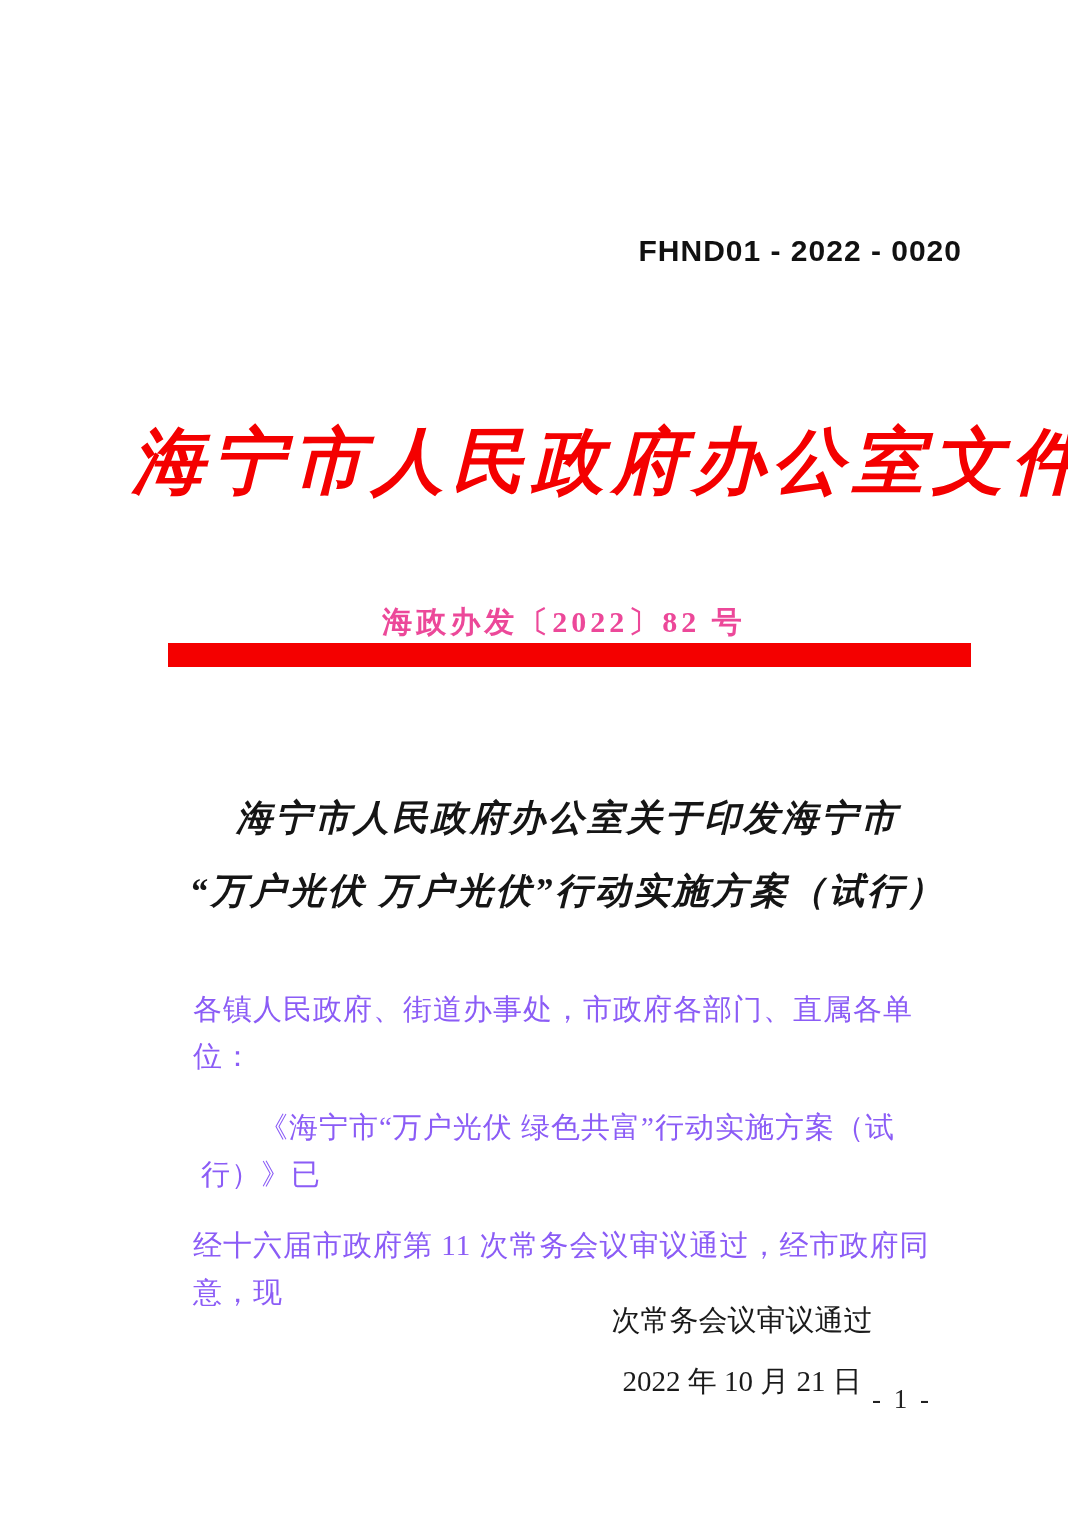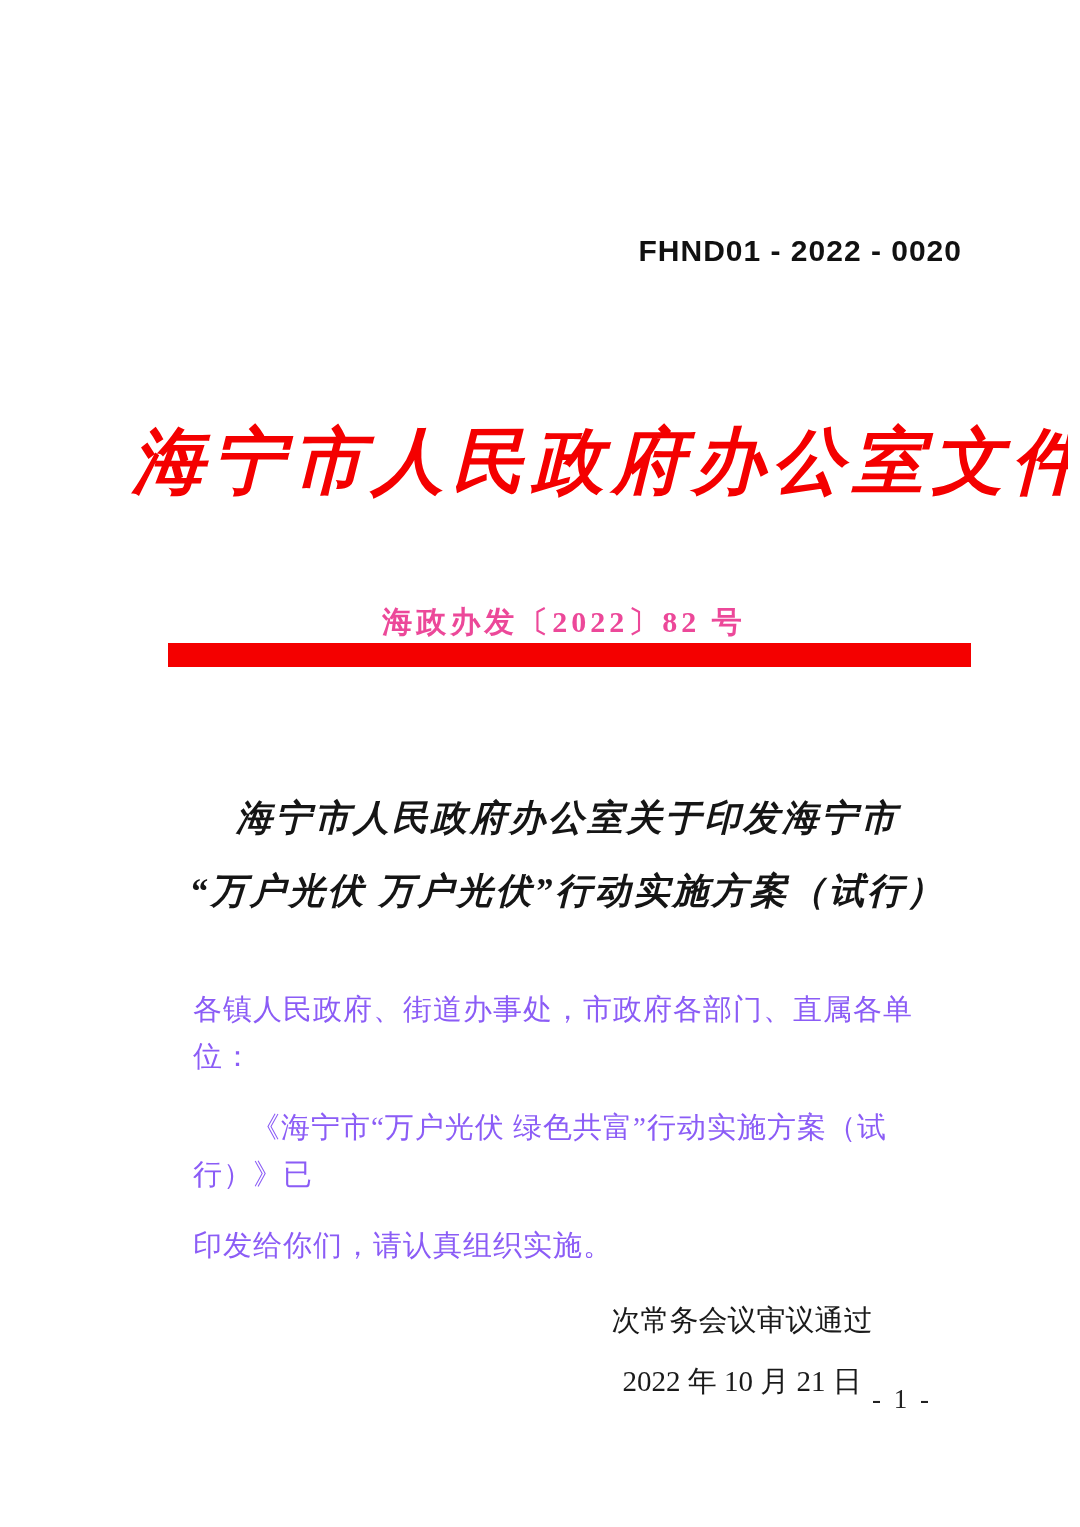--- a/index.html
+++ b/index.html
@@ -79,21 +79,21 @@
   .body-text {
     position: absolute;
     top: 938px;
     left: 145px;
     width: 804px;
     font-size: 29px;
     line-height: 47px;
     letter-spacing: 1px;
     color: #8b5cf6;
   }
-  .body-line.indent { text-indent: 2em; }
+  .body-line.indent { text-indent: 2em; margin-left: 8px; }
 
   .signature-block {
     position: absolute;
     top: 1254px;
     left: 538px;
     width: 360px;
     text-align: center;
     font-size: 29px;
     line-height: 36px;
     color: #1a1a1a;
@@ -123,21 +123,21 @@
   <div class="red-rule"></div>
 
   <div class="doc-title">
     <div class="doc-title-line">海宁市人民政府办公室关于印发海宁市</div>
     <div class="doc-title-line">“万户光伏 万户光伏”行动实施方案（试行）</div>
   </div>
 
   <div class="body-text">
     <div class="body-line">各镇人民政府、街道办事处，市政府各部门、直属各单位：</div>
     <div class="body-line indent">《海宁市“万户光伏 绿色共富”行动实施方案（试行）》已</div>
-    <div class="body-line">印发给你们，请认真组织实施。</div>
+    <div class="body-line">经十六届市政府第 11 次常务会议审议通过，经市政府同意，现</div>
   </div>
 
   <div class="signature-block">
     <div class="issuing-office">次常务会议审议通过</div>
     <div class="issue-date">2022 年 10 月 21 日</div>
   </div>
 
   <div class="page-number">- 1 -</div>
 
 </div>

